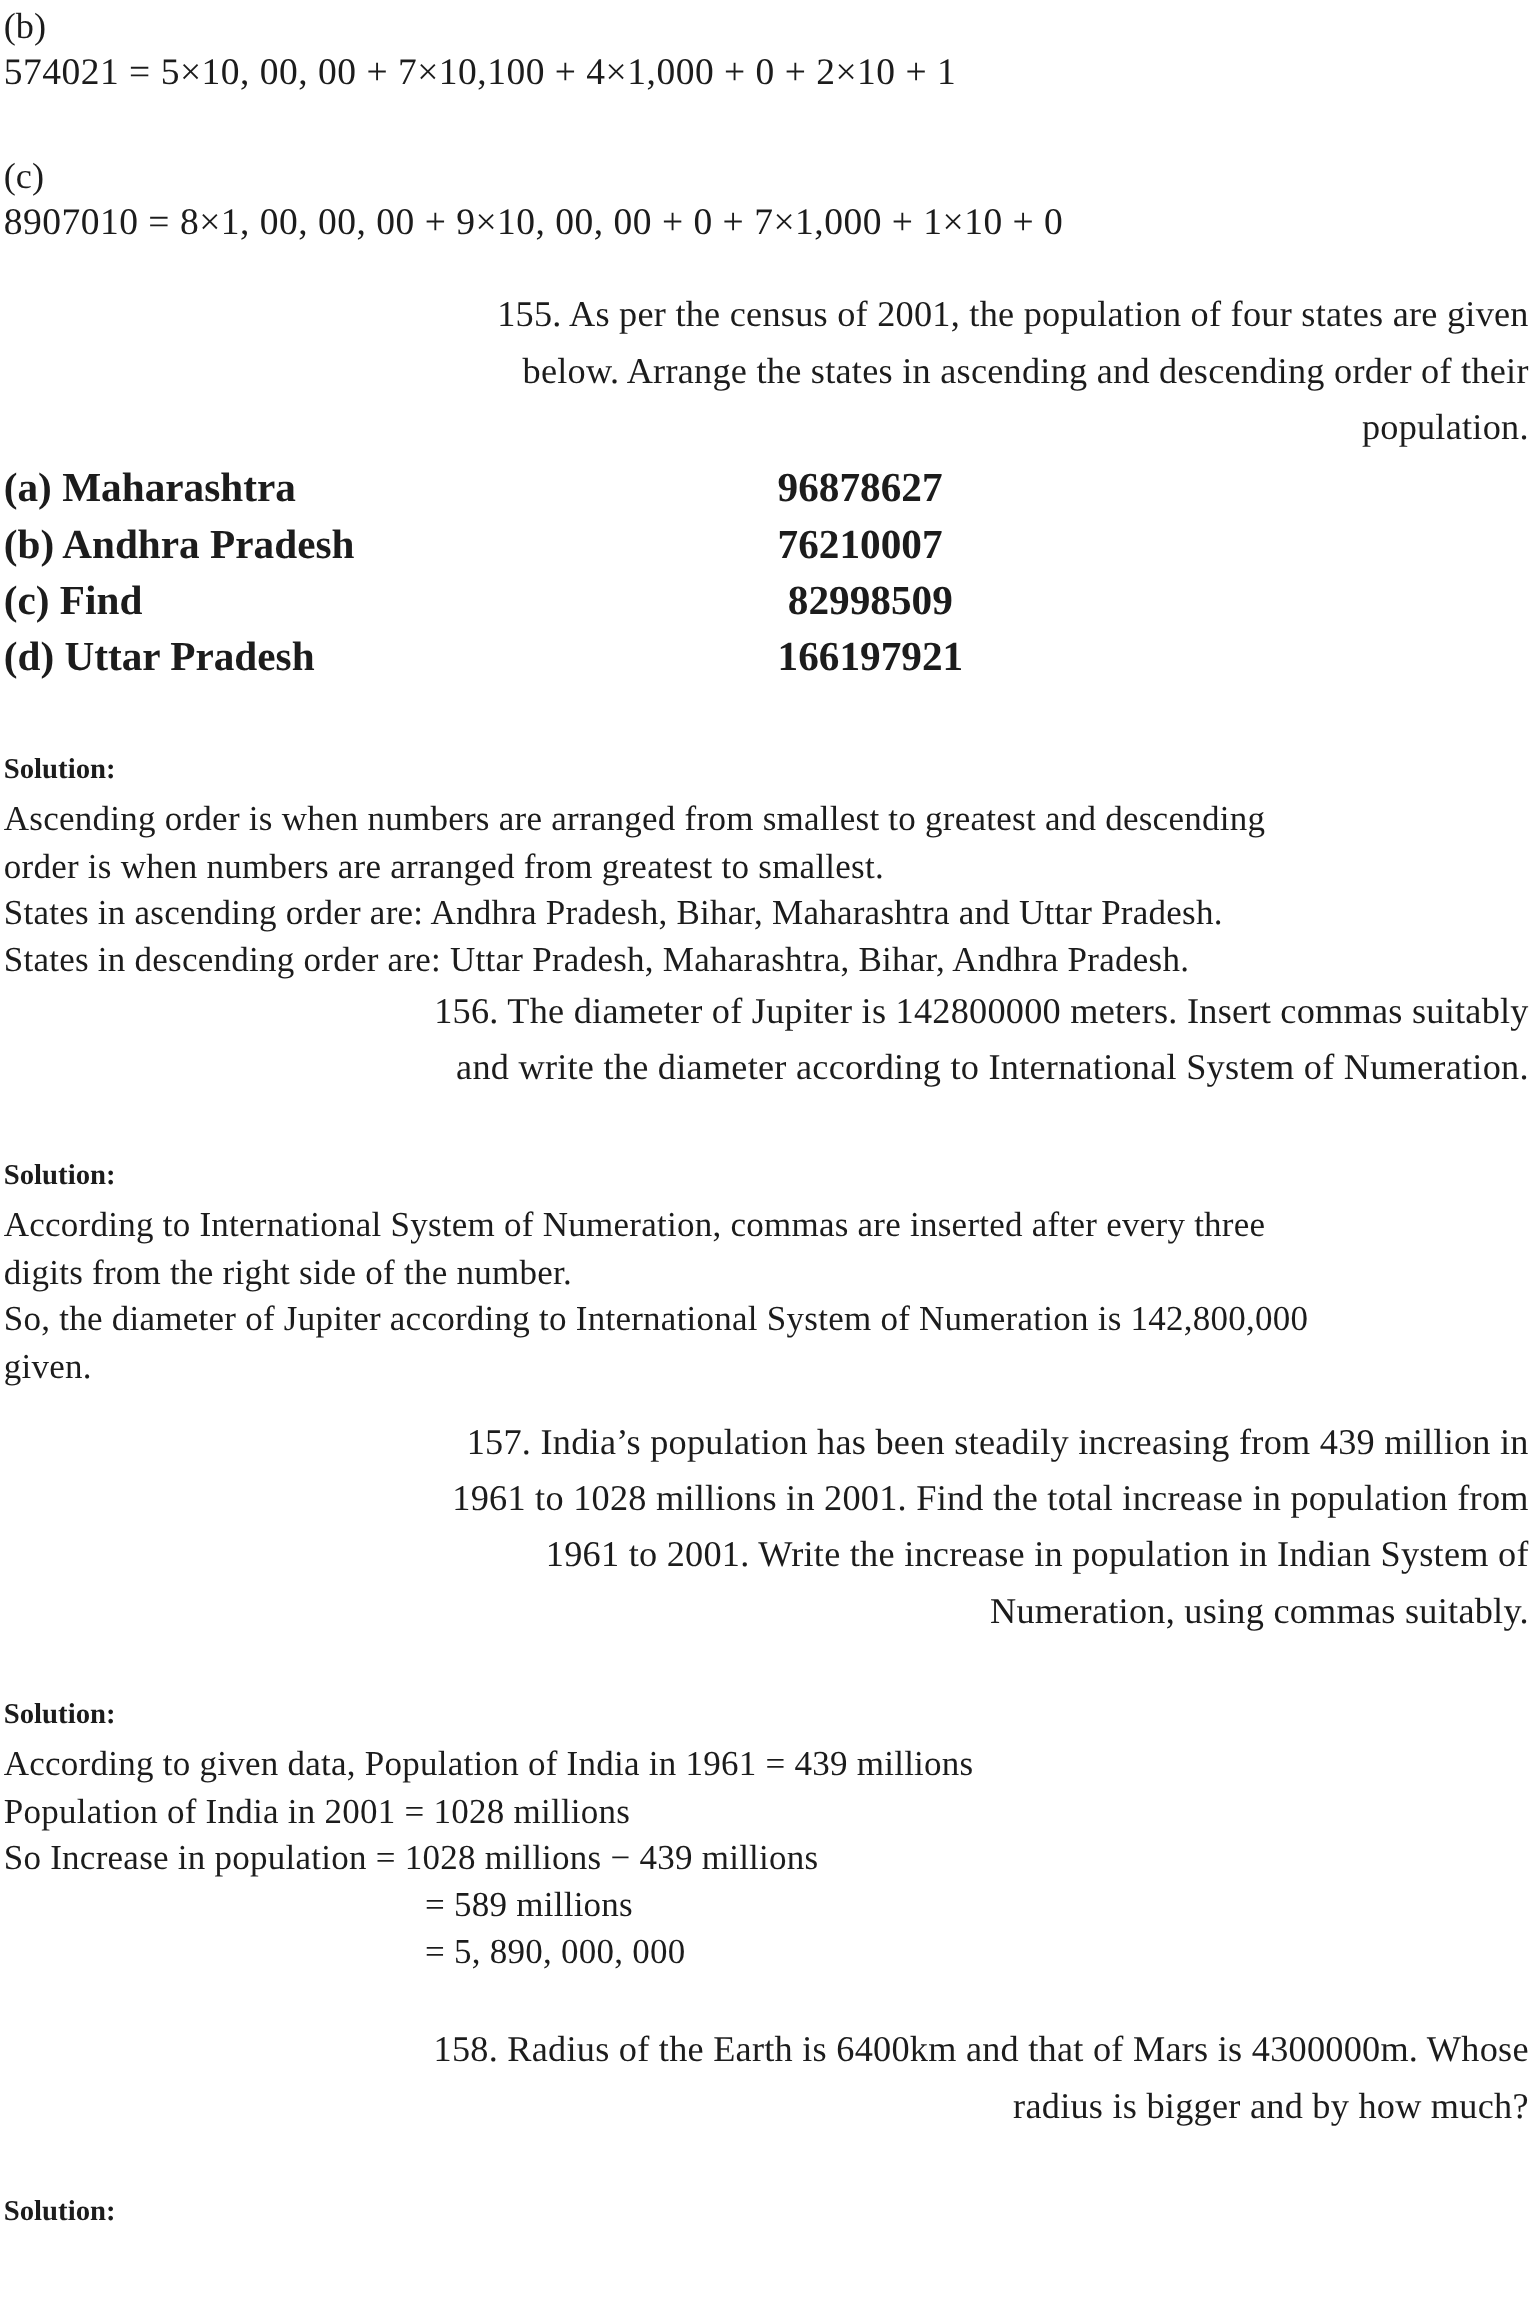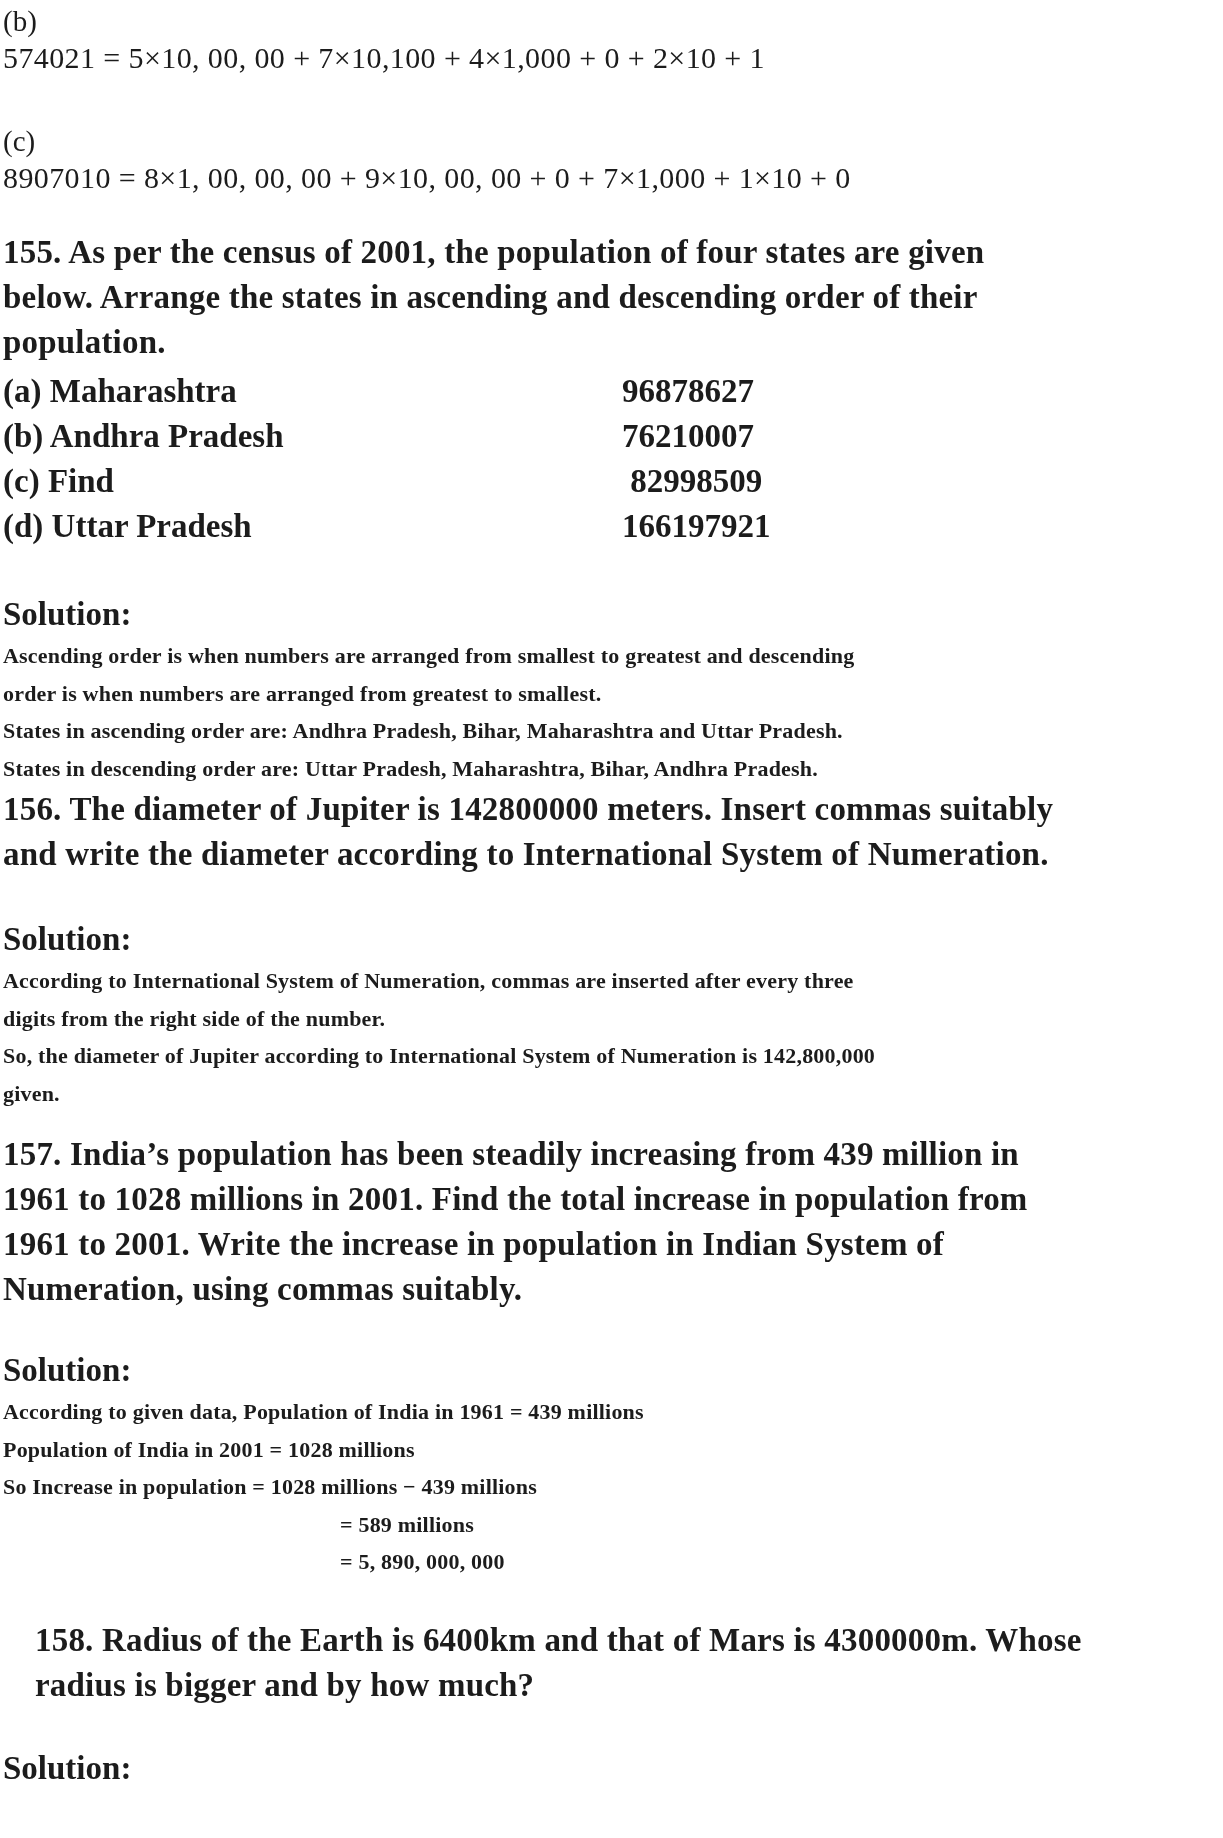--- a/index.html
+++ b/index.html
@@ -9,23 +9,23 @@
     height: 1838px;
     background: #ffffff;
     color: #1c1c1c;
     font-family: "Liberation Serif", serif;
     box-sizing: border-box;
     padding: 2px 0 0 3px;
     overflow: hidden;
   }
   .part-label { font-size: 29px; line-height: 34px; }
   .equation   { font-size: 30px; line-height: 40px; letter-spacing: 0.4px; white-space: pre; }
-  .q-line     { font-weight: bold; font-size: 33px; line-height: 45px; letter-spacing: 0.2px; white-space: pre; }
-  .sol-head   { font-weight: bold; font-size: 33px; line-height: 45px; }
-  .body-line  { font-size: 22px; line-height: 37.5px; letter-spacing: 0.2px; white-space: pre; font-weight: bold; }
+  .q-line     { font-weight: normal; font-size: 29px; line-height: 45px; letter-spacing: 0.2px; white-space: pre; text-align: right; }
+  .sol-head   { font-weight: bold; font-size: 23px; line-height: 45px; }
+  .body-line  { font-size: 28px; line-height: 37.5px; letter-spacing: 0.2px; white-space: pre; }
   .state-row  { display: flex; font-weight: bold; font-size: 33px; line-height: 45px; }
   .state-label{ width: 619px; flex: 0 0 auto; }
   .state-value{ white-space: pre; }
   .indent     { padding-left: 337px; }
 
   .blk-part-b   { margin-top: 2px; }
   .blk-part-c   { margin-top: 46px; }
   .blk-q155     { margin-top: 32px; }
   .blk-states   { margin-top: 4px; }
   .blk-sol155-h { margin-top: 43px; }

